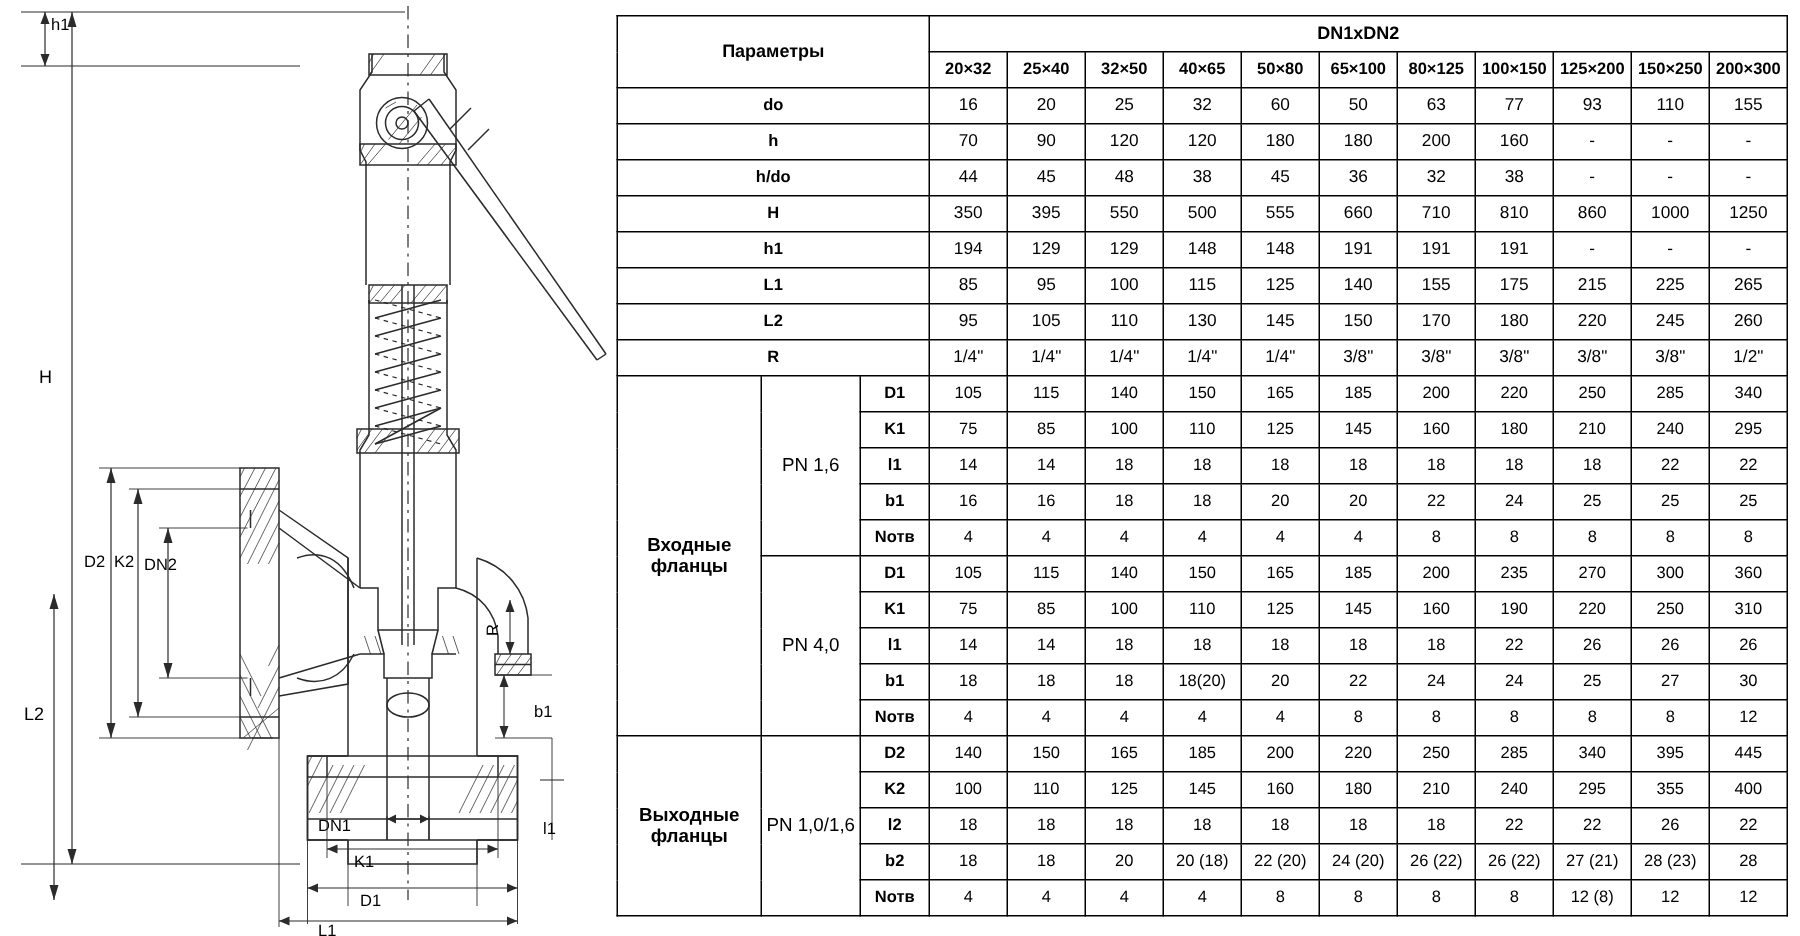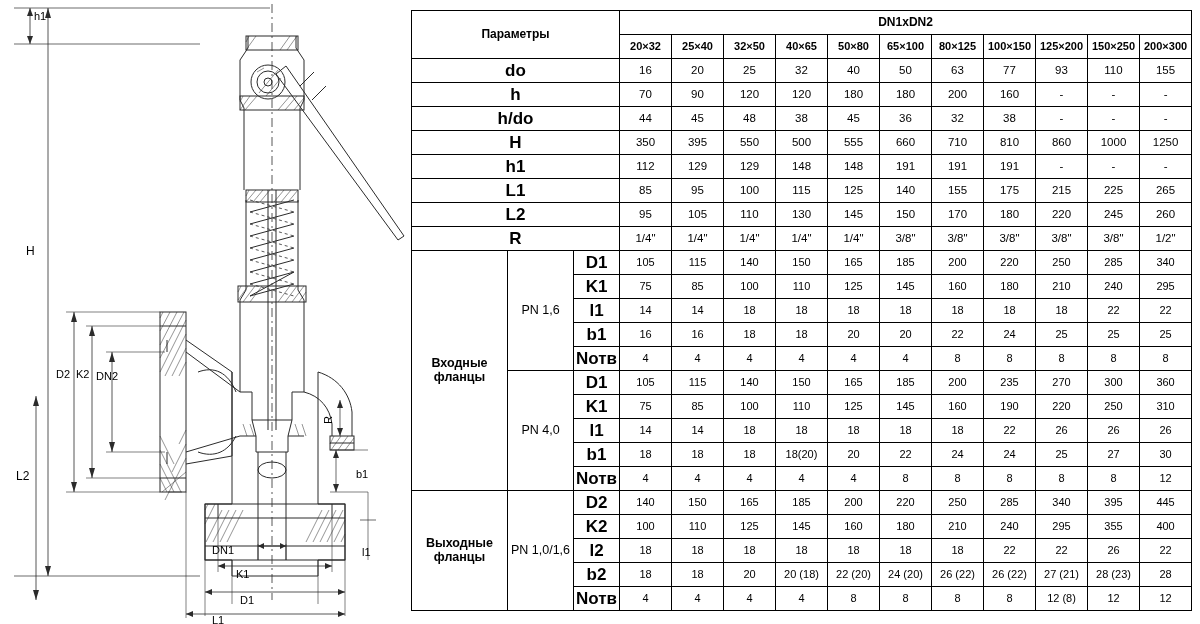--- a/index.html
+++ b/index.html
@@ -21,21 +21,21 @@
     border:1px solid #000;
     font-size:11.5px;
     text-align:center;
     vertical-align:middle;
     padding:1px 1px;
     height:21px;
     font-weight:normal;
     line-height:1.05;
   }
   .hdr{font-weight:bold;font-size:12px;}
-  .rowlab{font-weight:bold;font-size:17px;}
+  .rowlab{font-weight:bold;font-size:11px;}
   .grouplab{font-weight:bold;font-size:12.5px;}
   .sublab{font-weight:normal;font-size:12.5px;}
   .small{font-size:11px;}
   .w-lab1{width:96px;}
   .w-lab2{width:66px;}
   .w-lab3{width:46px;}
   .w-d{width:52px;}
 </style>
 </head>
 <body>
@@ -340,21 +340,21 @@
             <td class="hdr small">125×200</td>
             <td class="hdr small">150×250</td>
             <td class="hdr small">200×300</td>
           </tr>
           <tr>
             <td class="rowlab" colspan="3">do</td>
             <td>16</td>
             <td>20</td>
             <td>25</td>
             <td>32</td>
-            <td>40</td>
+            <td>60</td>
             <td>50</td>
             <td>63</td>
             <td>77</td>
             <td>93</td>
             <td>110</td>
             <td>155</td>
           </tr>
           <tr>
             <td class="rowlab" colspan="3">h</td>
             <td>70</td>
@@ -392,21 +392,21 @@
             <td>555</td>
             <td>660</td>
             <td>710</td>
             <td>810</td>
             <td>860</td>
             <td>1000</td>
             <td>1250</td>
           </tr>
           <tr>
             <td class="rowlab" colspan="3">h1</td>
-            <td>112</td>
+            <td>194</td>
             <td>129</td>
             <td>129</td>
             <td>148</td>
             <td>148</td>
             <td>191</td>
             <td>191</td>
             <td>191</td>
             <td>-</td>
             <td>-</td>
             <td>-</td>

